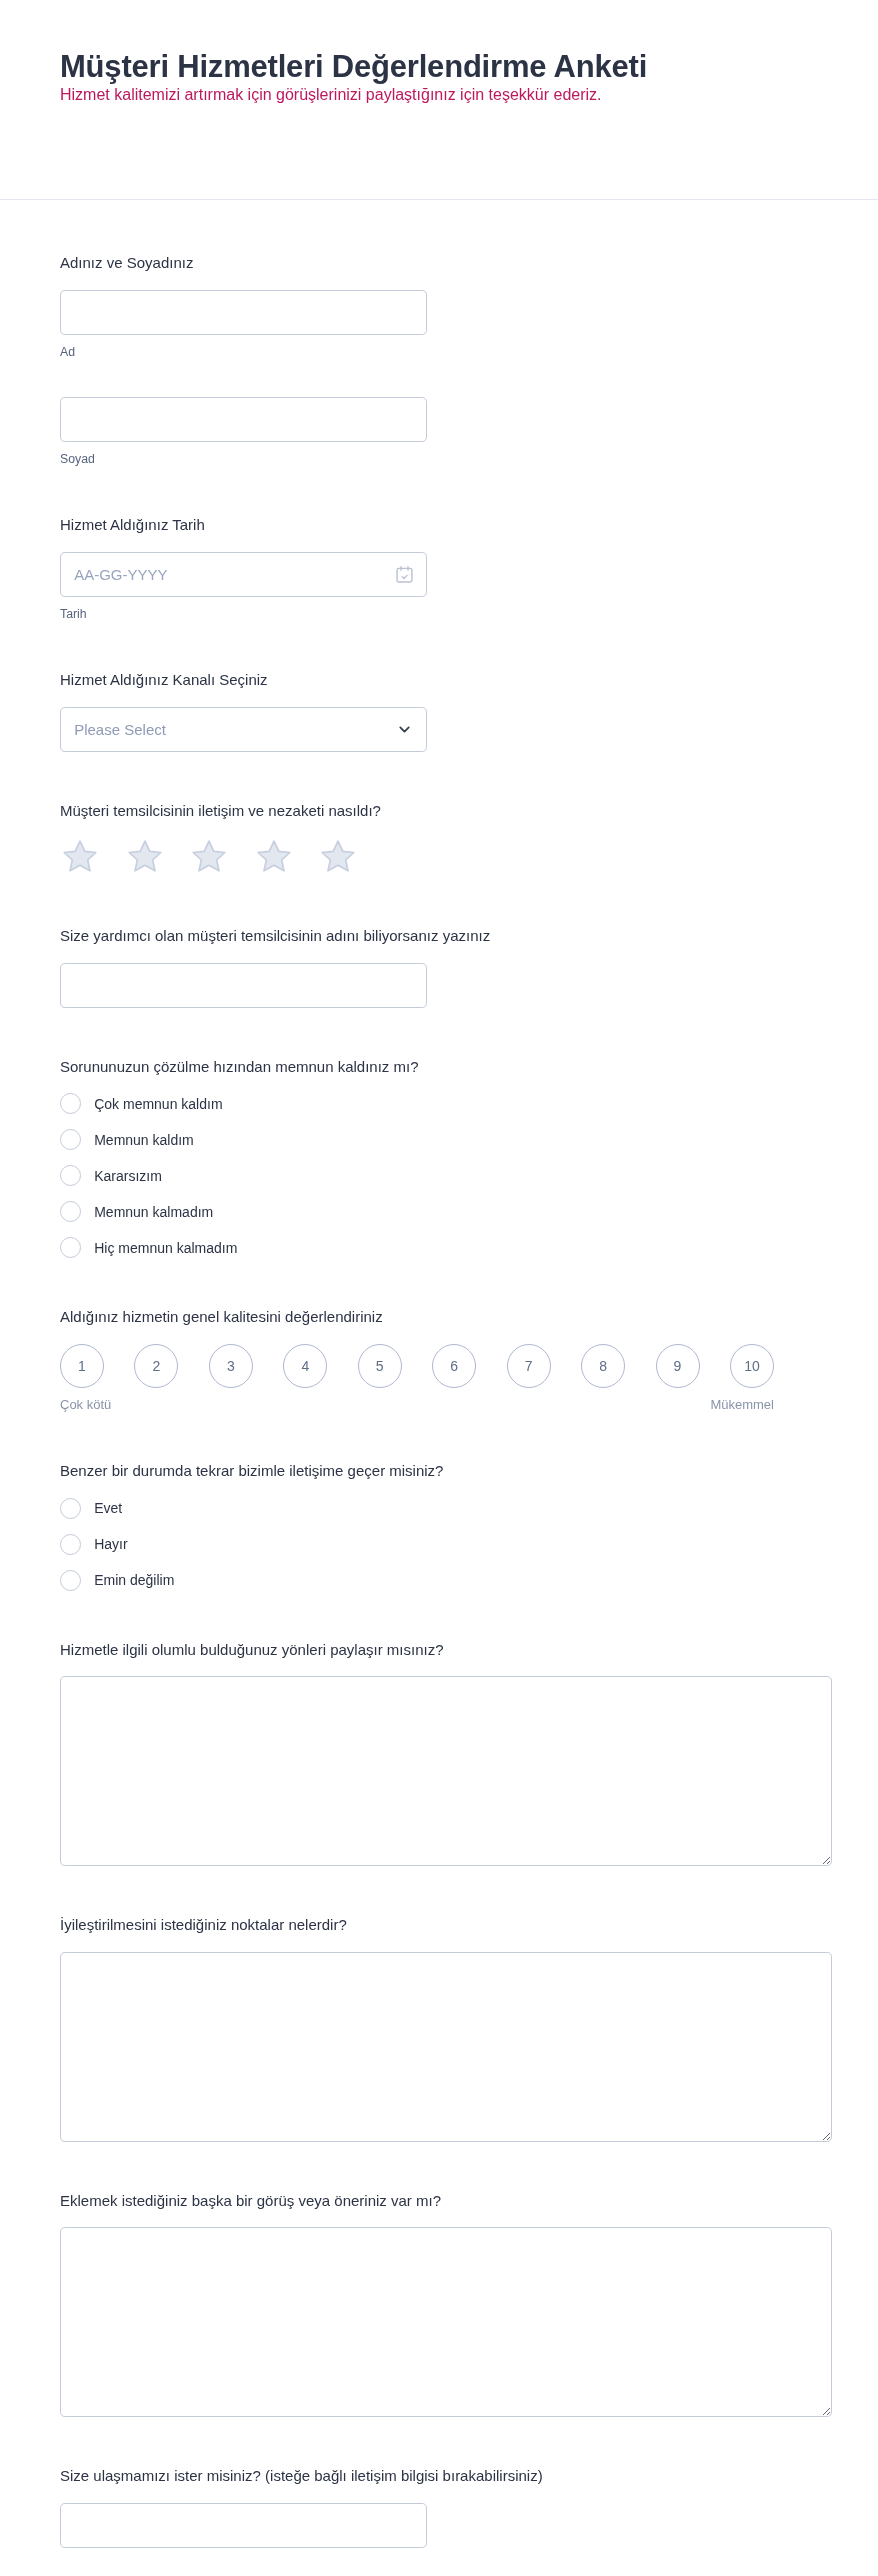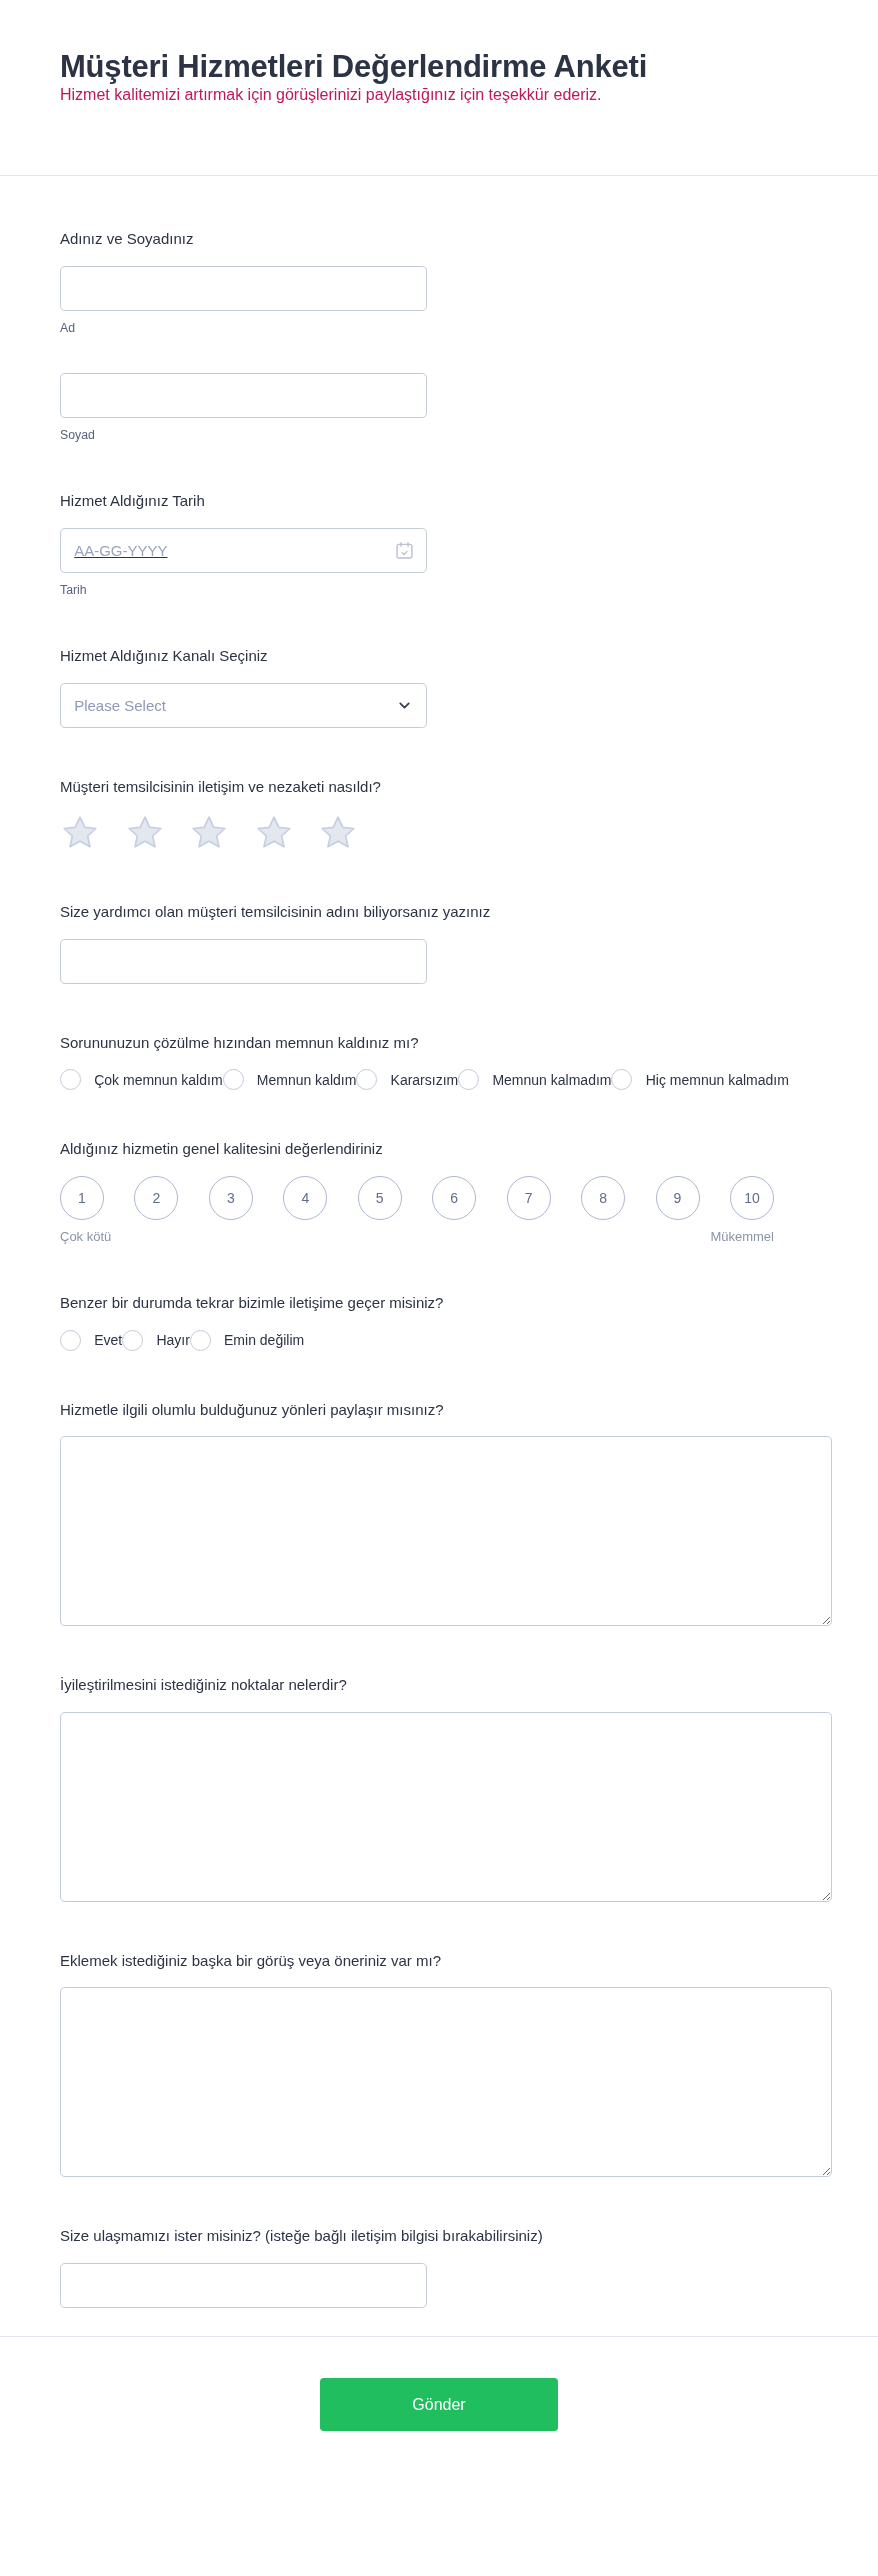--- a/index.html
+++ b/index.html
@@ -7,21 +7,21 @@
   body {
     width: 878px;
     font-family: "Liberation Sans", sans-serif;
     color: #2c3345;
   }
   .page { width: 878px; min-height: 2576px; background: #fff; }
 
   
   .form-header {
     padding: 49px 60px 0 60px;
-    height: 176px;
+    height: 200px;
     border-bottom: 0.9px solid #e3e6f0;
   }
   .form-title {
     font-size: 31px;
     font-weight: 700;
     letter-spacing: -0.2px;
     color: #2c3345;
   }
   .form-subtitle {
     margin-top: 1px;
@@ -57,42 +57,42 @@
 
   .cols { display: flex; gap: 38px; flex-direction: column; }
   .sublabel {
     margin-top: 10.4px;
     font-size: 12.3px;
     color: #57647e;
   }
 
   
   .date-wrap { position: relative; width: 367px; }
-  .date-wrap .date-input { width: 100%; padding-right: 42px; text-decoration: underline; }
+  .date-wrap .date-input { width: 100%; padding-right: 42px; }
   .calendar-icon {
     position: absolute; right: 12.3px; top: 12.3px; width: 21px; height: 21px;
     pointer-events: none;
   }
 
   
   .fake-select {
     width: 367px; height: 45px;
     display: flex; align-items: center; justify-content: space-between;
     padding: 0 13.2px; cursor: pointer;
   }
   .select-placeholder { color: #8e9ab5; }
   .chevron-down-icon { width: 17px; height: 17px; flex: 0 0 auto; }
 
   
   .stars { display: flex; gap: 24.6px; margin-top: 1.9px; }
   .star-btn { background: none; border: none; padding: 0; cursor: pointer; line-height: 0; }
   .star-btn svg { width: 40px; height: 40px; }
 
   
-  .options { display: flex; flex-direction: row; }
+  .options { display: flex; flex-direction: column; gap: 15px; }
   .option { display: flex; align-items: center; gap: 13.2px; cursor: pointer; }
   .radio-circle {
     width: 21px; height: 21px; border-radius: 50%;
     border: 0.9px solid #c3cad8; background: #fff; flex: 0 0 auto;
   }
   .option-label { font-size: 14px; color: #2c3345; }
 
   
   .scale-wrap { width: 714px; }
   .scale-row { display: flex; justify-content: space-between; }

